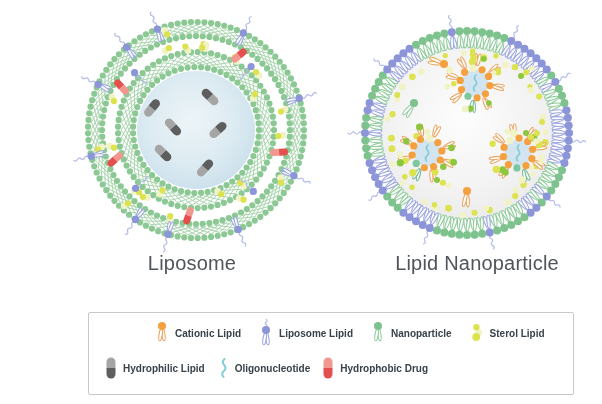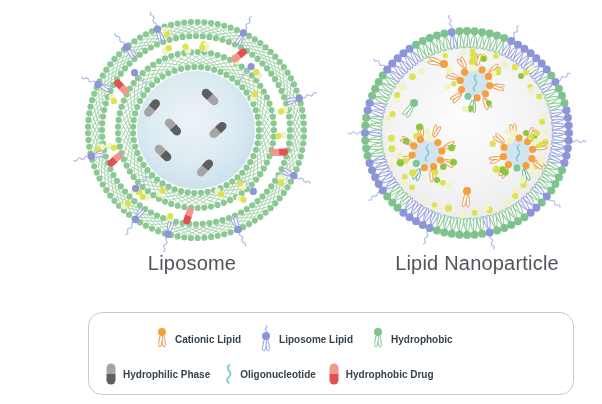--- a/index.html
+++ b/index.html
@@ -7,21 +7,21 @@
               font-family:"Liberation Sans", sans-serif; position:relative; }
   .canvas { position:absolute; inset:0; }
   .fig-svg { position:absolute; }
   #liposome-svg { left:61px; top:-5px; }
   #lnp-svg { left:332px; top:-2px; }
   .fig-label { position:absolute; top:252px; font-size:20px; color:#4f555b;
                transform:translateX(-50%); white-space:nowrap; letter-spacing:0.2px; }
   #liposome-label { left:192px; }
   #lnp-label { left:477px;text-align:right; }
   .legend { position:absolute; left:88px; top:312px; width:486px; height:83px;
-            border:1px solid #c9c9c9; border-radius:14px; background:#fff; padding-top:8px; }
+            border:1px solid #c9c9c9; border-radius:2px; background:#fff; padding-top:2px; }
   .legend-row { display:flex; align-items:center; }
   .legend-row.r1 { height:36px; padding-left:66px; gap:18px; }
   .legend-row.r2 { height:34px; padding-left:16px; gap:12px; }
   .legend-item { display:flex; align-items:center; gap:6px; }
   .llabel { font-size:10px; font-weight:600; color:#37424b; white-space:nowrap; }
   .licon { display:inline-flex; align-items:center; justify-content:center; }
 </style>
 </head>
 <body>
 
@@ -1274,34 +1274,44 @@
         <span class="llabel">Liposome Lipid</span>
       </div>
       <div class="legend-item">
         <span class="licon">
             <svg width="14" height="26" viewBox="0 0 14 26">
               <ellipse cx="8.33" cy="14.4" rx="6.5" ry="1.6" transform="rotate(81 8.33 14.4)" fill="#ffffff" fill-opacity="0.9" stroke="#8fcb9b" stroke-width="1.05"></ellipse>
               <ellipse cx="5.67" cy="14.4" rx="6.5" ry="1.6" transform="rotate(99 5.67 14.4)" fill="#ffffff" fill-opacity="0.9" stroke="#8fcb9b" stroke-width="1.05"></ellipse>
               <circle cx="7" cy="6" r="4" fill="#7ec28e"></circle>
             </svg>
           </span>
-        <span class="llabel">Hydrophobic</span>
+        <span class="llabel">Nanoparticle</span>
+      </div>
+      <div class="legend-item">
+        <span class="licon">
+            <svg width="14" height="22" viewBox="0 0 14 22">
+              <circle cx="8.6" cy="10.5" r="3.4" fill="#f1f3c5"></circle>
+              <circle cx="6.4" cy="5.2" r="3.2" fill="#dde24f"></circle>
+              <circle cx="6.2" cy="15" r="3.9" fill="#dde24f"></circle>
+            </svg>
+          </span>
+        <span class="llabel">Sterol Lipid</span>
       </div>
     </div>
     <div class="legend-row r2">
       <div class="legend-item">
         <span class="licon">
             <svg width="12" height="24" viewBox="0 0 12 24">
               <g transform="translate(6 12) rotate(0)">
                 <path d="M-4.5 0 L-4.5 6 A4.5 4.5 0 0 0 4.5 6 L4.5 0 Z" fill="#5e5e5e"></path>
                 <path d="M-4.5 0 L-4.5 -6 A4.5 4.5 0 0 1 4.5 -6 L4.5 0 Z" fill="#a5a5a5"></path>
               </g>
             </svg>
           </span>
-        <span class="llabel">Hydrophilic Phase</span>
+        <span class="llabel">Hydrophilic Lipid</span>
       </div>
       <div class="legend-item">
         <span class="licon">
             <svg width="12" height="24" viewBox="0 0 12 24">
               <path d="M7.5 3 Q4.35 5.84 7.19 8.99 Q10.02 12.14 6.87 14.98 Q3.72 17.82 6.56 20.98" fill="none" stroke="#7fccd3" stroke-width="1.9" stroke-linecap="round"></path>
             </svg>
           </span>
         <span class="llabel">Oligonucleotide</span>
       </div>
       <div class="legend-item">

